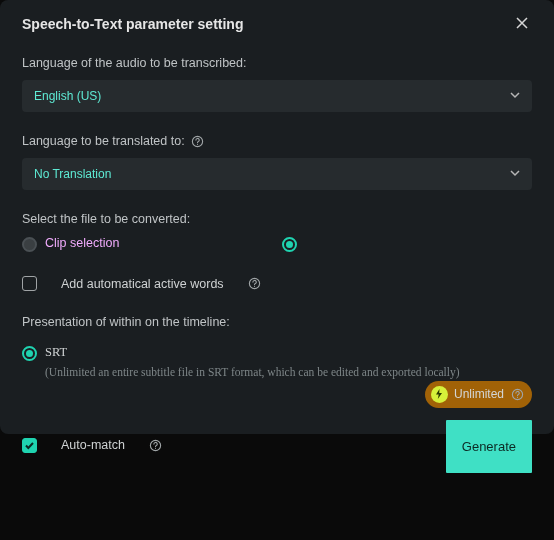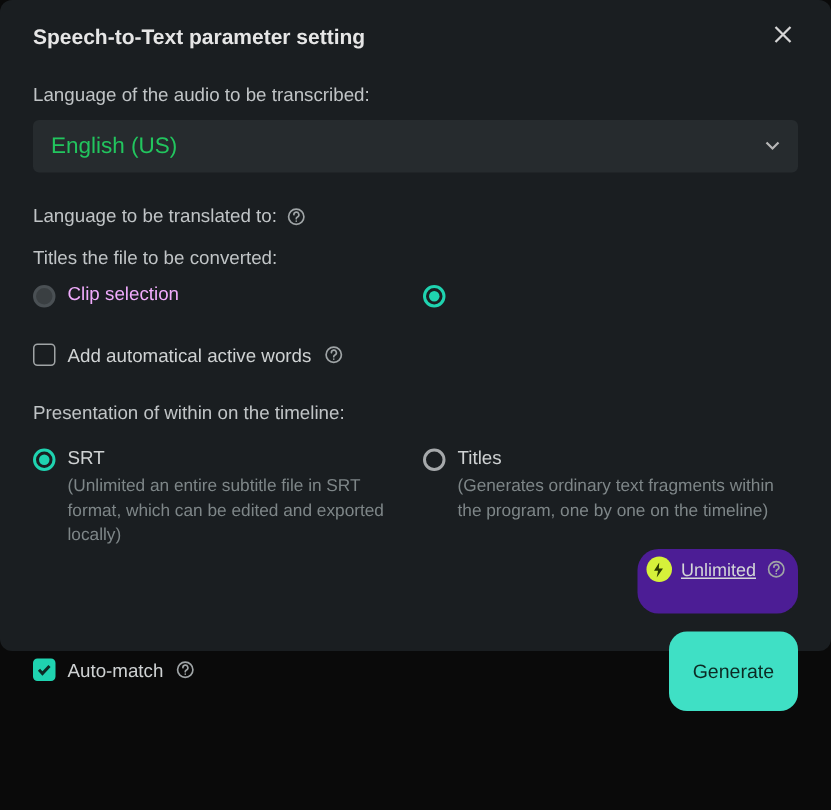--- a/index.html
+++ b/index.html
@@ -36,22 +36,22 @@
   .label-inline { display: flex; align-items: flex-end; gap: 6px; }
   .help-icon {
     display: inline-flex; width: 14px; height: 14px; align-items: center; justify-content: center;
   }
   .help-icon svg { width: 13px; height: 13px; }
   .select {
     width: 100%;
     background: #262b2e;
     border: none;
     border-radius: 4px;
-    color: #22c55e;
-    font-size: 15px;
+    color: #5eead4;
+    font-size: 12px;
     padding: 9px 12px;
     display: flex; justify-content: space-between; align-items: flex-end;
     cursor: pointer;
     margin-bottom: 18px;
   }
   .chevron { color: #b6b6b6; }
   .chevron svg { width: 10px; height: 10px; }
 
   .row-2col {
     display: flex; gap: 10px; margin-bottom: 6px;
@@ -72,60 +72,59 @@
   .radio.selected .radio-dot { border-color: #1fd3b0; }
   .radio.selected .radio-dot::after {
     content: ""; position: absolute; inset: 2px; border-radius: 50%;
     background: #1fd3b0;
   }
   .radio.outline .radio-dot { border-color: #a6a9ab; }
   .radio-body { display: flex; flex-direction: column; gap: 4px;}
   .radio-desc { font-size: 11.5px; color: #7e8688; line-height: 1.45; }
 
   .checkbox {
-    display: flex; align-items: center; gap: 8px;
+    display: flex; align-items: center; gap: 24px;
     font-size: 12.5px; color: #cfd2d3; cursor: pointer;
     margin-top: 18px; margin-bottom: 20px;
   }
   .checkbox-box {
     width: 15px; height: 15px; border: 1.5px solid #a0a4a6; border-radius: 3px;
     flex-shrink: 0; display: flex; align-items: center; justify-content: center;
   }
   .checkbox.checked .checkbox-box {
     background: #1fd3b0; border-color: #1fd3b0;
   }
   .checkbox.checked .checkbox-box svg { width: 11px; height: 11px; }
 
-  .output-row { display: flex; gap: 10px; margin-top: 6px; }
+  .output-row { display: flex; gap: 10px; margin-top: 6px; font-family: Liberation Serif, serif; }
   .output-row > .radio { flex: 1; }
 
   .spacer { flex: 1; }
 
   .unlimited-pill {
     align-self: flex-end;
     display: flex; align-items: center; gap: 6px;
-    background: #4c1d95; border-radius: 14px;
-    padding: 5px 8px 21px 6px;
+    background: #a16207; border-radius: 14px;
+    padding: 5px 8px 5px 6px;
     font-size: 12px; color: #d3d6d7;
     margin-bottom: 12px;
-    text-decoration: underline;
   }
   .unlimited-pill .bolt {
     width: 17px; height: 17px; border-radius: 50%; background: #d6f13a;
     display: flex; align-items: center; justify-content: center;
   }
   .unlimited-pill .bolt svg { width: 10px; height: 10px; }
 
   .footer {
     display: flex; justify-content: space-between; 
   }
   .generate-btn {
     background: #3fe0c5; color: #0c2a24; border: none;
     font-size: 13px; font-weight: 500;
-    padding: 7px 16px; border-radius: 12px; cursor: pointer;
+    padding: 7px 16px; border-radius: 1px; cursor: pointer;
   }
 </style>
 </head>
 <body>
 
 <div class="dialog">
   <div class="titlebar">
     <div class="title">Speech-to-Text parameter setting</div>
     <button class="close-btn">
       <span>
@@ -149,22 +148,30 @@
   <div class="label label-inline">
     <span>Language to be translated to:</span>
     <span class="help-icon">
       <svg viewBox="0 0 14 14" fill="none" stroke="#9fa4a6" stroke-width="1.2">
           <circle cx="7" cy="7" r="5.5"></circle>
           <path d="M5.3 5.5a1.8 1.8 0 1 1 2.6 1.6c-.6.3-.9.7-.9 1.3" stroke-linecap="round"></path>
           <circle cx="7" cy="10.2" r="0.6" fill="#9fa4a6" stroke="none"></circle>
         </svg>
     </span>
   </div>
-
-  <div class="label">Titles the file to be converted:</div>
+  <div class="select">
+    <span>No Translation</span>
+    <span class="chevron">
+      <svg viewBox="0 0 10 10" fill="none" stroke="#b6b6b6" stroke-width="1.5">
+          <path d="M1 3 L5 7 L9 3"></path>
+        </svg>
+    </span>
+  </div>
+
+  <div class="label">Select the file to be converted:</div>
   <div class="row-2col">
     <div class="radio disabled">
       <span class="radio-dot"></span>
       <span>Clip selection</span>
     </div>
     <div class="radio selected">
       <span class="radio-dot"></span>
     </div>
   </div>
 
@@ -180,27 +187,20 @@
     </span>
   </div>
 
   <div class="label">Presentation of within on the timeline:</div>
   <div class="output-row">
     <div class="radio selected">
       <span class="radio-dot"></span>
       <div class="radio-body">
         <span>SRT</span>
         <span class="radio-desc">(Unlimited an entire subtitle file in SRT format, which can be edited and exported locally)</span>
-      </div>
-    </div>
-    <div class="radio outline">
-      <span class="radio-dot"></span>
-      <div class="radio-body">
-        <span>Titles</span>
-        <span class="radio-desc">(Generates ordinary text fragments within the program, one by one on the timeline)</span>
       </div>
     </div>
   </div>
 
   <div class="spacer"></div>
 
   <div class="unlimited-pill">
     <span class="bolt">
       <svg viewBox="0 0 10 10">
           <path d="M5.5 0 L2 5.5 L4.7 5.5 L3.8 10 L8 4 L5.2 4 Z" fill="#2a3a00"></path>

